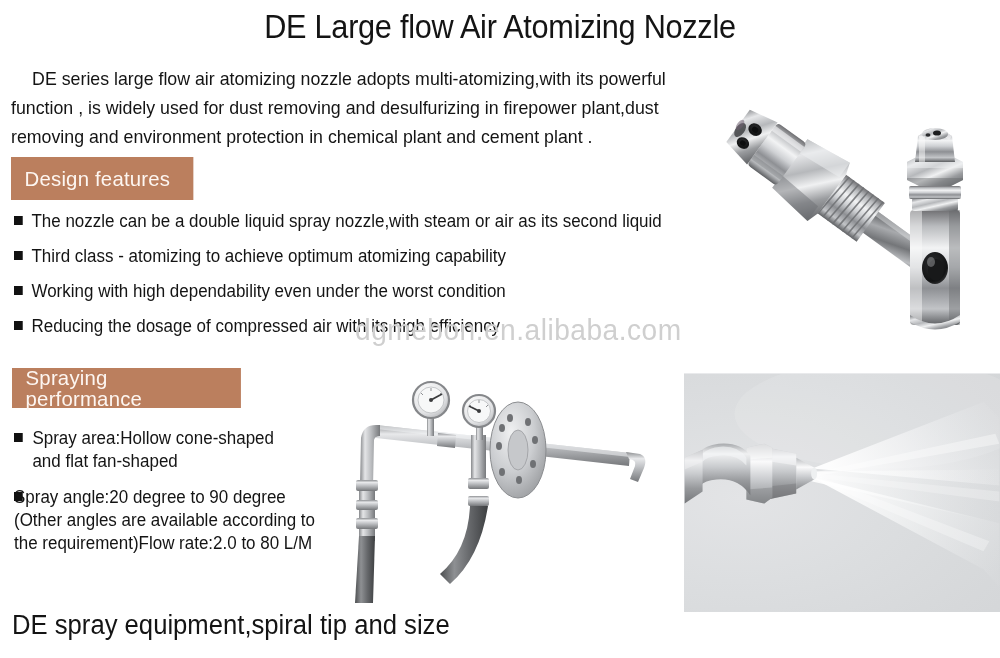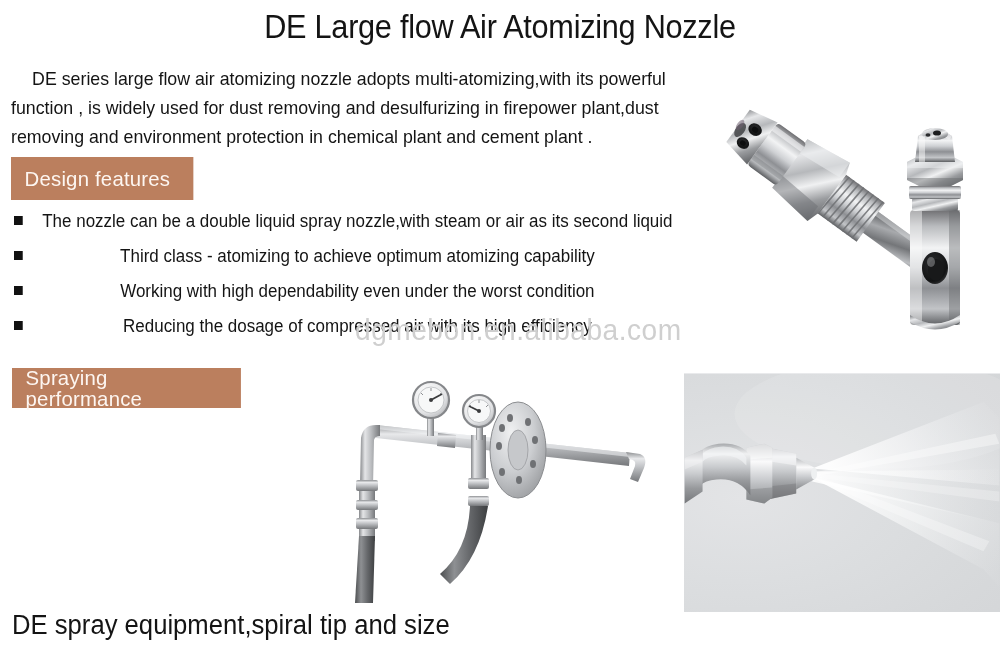--- a/index.html
+++ b/index.html
@@ -48,21 +48,21 @@
     padding:0 14px;
     box-sizing:border-box;
     letter-spacing:0.2px;
     transform:scaleX(0.97);
     transform-origin:left top;
   }
   #badge-design{left:11px;top:157px;width:188px;height:43px;}
   #badge-spray{left:12px;top:368px;width:236px;height:40px;}
 
   
-  .bullets{position:absolute;text-align:center;}
+  .bullets{position:absolute;}
   .bullet{
     display:flex;align-items:flex-start;
     font-size:17.5px;
     line-height:23px;
     color:#141414;
     transform:scaleX(0.97);
     transform-origin:left top;
   }
   .bullet .sq{
     flex:0 0 auto;
@@ -147,20 +147,33 @@
     <div class="bullet">
       <span class="sq"></span>
       <span class="txt">Reducing the dosage of compressed air with its high efficiency</span>
     </div>
   </div>
 
   <div class="watermark">dgmebon.en.alibaba.com</div>
 
   <div class="badge" id="badge-spray">Spraying performance</div>
 
+  <div class="bullets" id="bullets-spray">
+    <div class="bullet">
+      <span class="sq"></span>
+      <span class="txt">Spray area:Hollow cone-shaped
+and flat fan-shaped</span>
+    </div>
+    <div class="bullet b-hang">
+      <span class="sq"></span>
+      <span class="txt">Spray angle:20 degree to 90 degree
+(Other angles are available according to
+the requirement)Flow rate:2.0 to 80 L/M</span>
+    </div>
+  </div>
 
   <div class="footer-text">DE spray equipment,spiral tip and size</div>
 
   <div id="img-nozzles">
     <svg viewBox="0 0 310 320" xmlns="http://www.w3.org/2000/svg">
       <defs>
         <linearGradient id="steelV" x1="0" y1="0" x2="0" y2="1">
           <stop offset="0%" stop-color="#6f6f72"></stop>
           <stop offset="14%" stop-color="#b9bbbe"></stop>
           <stop offset="33%" stop-color="#f2f3f4"></stop>

